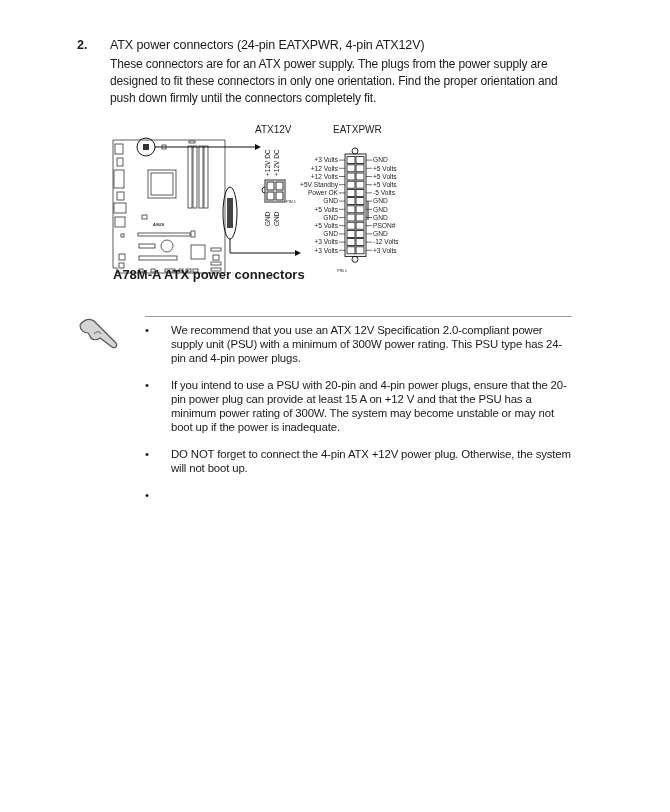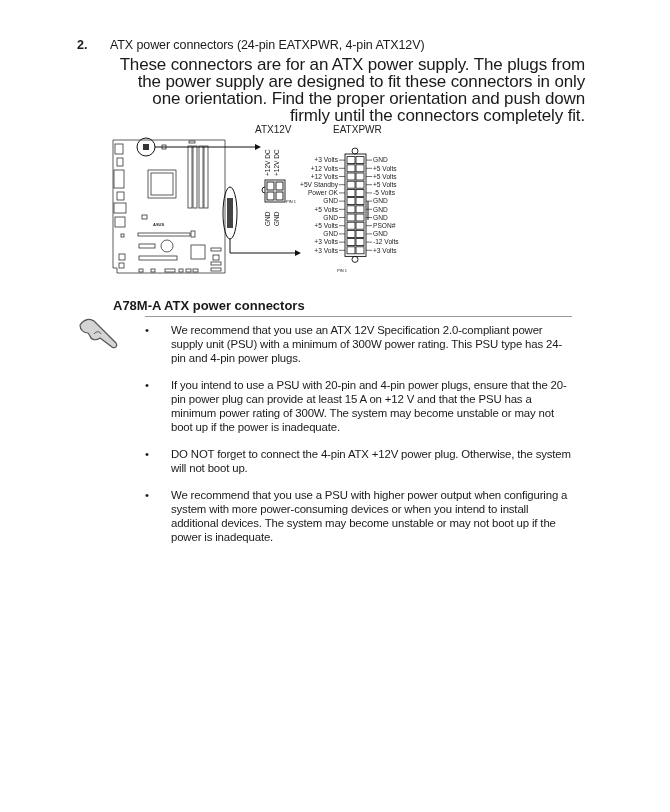--- a/index.html
+++ b/index.html
@@ -1,22 +1,22 @@
 <!DOCTYPE html>
 <html><head>
   <meta charset="utf-8">
   <style>
     html, body { margin: 0; padding: 0; background: #ffffff; }
     body { width: 670px; height: 812px; position: relative; overflow: hidden;
            font-family: "Liberation Sans", sans-serif; color: #1a1a1a; }
     .abs { position: absolute; }
     .sec-num { left: 77px; top: 38px; font-size: 12.5px; font-weight: bold; }
     .sec-title { left: 110px; top: 38px; font-size: 12.5px; font-weight: normal; letter-spacing: -0.1px; }
-    .intro { left: 110px; top: 56px; width: 475px; font-size: 17px; line-height: 17px; letter-spacing: -0.15px; text-align: right; }
-    .fig-caption { left: 113px; top: 298px; font-size: 13px; font-weight: bold; }
+    .intro { left: 110px; top: 56px; width: 475px; font-size: 12px; line-height: 17px; letter-spacing: -0.15px; }
+    .fig-caption { left: 113px; top: 267px; font-size: 13px; font-weight: bold; }
     .diagram { left: 105px; top: 118px; }
     .diagram text { font-family: "Liberation Sans", sans-serif; fill: #222; }
     .note-rule { left: 145px; top: 316px; width: 427px; height: 1px; background: #9a9a9a; }
     .note-icon { left: 74px; top: 313px; }
     .note-list { left: 145px; top: 323px; width: 430px; margin: 0; padding: 0; list-style: none; }
     .note-item { position: relative; padding-left: 26px; font-size: 11.4px; line-height: 14px; margin-bottom: 13px; letter-spacing: -0.15px; }
     .note-bullet { position: absolute; left: 0; top: 0; }
   </style>
 </head>
 <body>
@@ -187,14 +187,14 @@
 <div class="abs note-rule"></div>
 <svg class="abs note-icon" width="48" height="38" viewBox="0 0 48 38">
   <path d="M6,12 C10,6 16,5 20,8 L42,30 C44,33 41,36 38,34 L26,25 C22,28 17,27 16,23 L14,20 C10,20 6,17 6,12 Z" fill="#d4d4d4" stroke="#555" stroke-width="1.2"></path>
   <path d="M20,21 C22,18 26,18 27,21" fill="none" stroke="#555" stroke-width="1"></path>
 </svg>
 
 <ul class="abs note-list" id="notes">
     <li class="note-item"><span class="note-bullet">•</span><span>We recommend that you use an ATX 12V Specification 2.0-compliant power supply unit (PSU) with a minimum of 300W power rating. This PSU type has 24-pin and 4-pin power plugs.</span></li>
     <li class="note-item"><span class="note-bullet">•</span><span>If you intend to use a PSU with 20-pin and 4-pin power plugs, ensure that the 20-pin power plug can provide at least 15 A on +12 V and that the PSU has a minimum power rating of 300W. The system may become unstable or may not boot up if the power is inadequate.</span></li>
     <li class="note-item"><span class="note-bullet">•</span><span>DO NOT forget to connect the 4-pin ATX +12V power plug. Otherwise, the system will not boot up.</span></li>
-    <li class="note-item"><span class="note-bullet">•</span><span>We recommend that you use a PSU with higher power output when configuring a system with more power-consuming devices or when you intend to install additional devices. The system may become unstable or may not boot up if the power is inadequate.</span></li>
+    <li class="note-item"><span class="note-bullet">•</span></li>
   </ul>
 
 </body></html>

